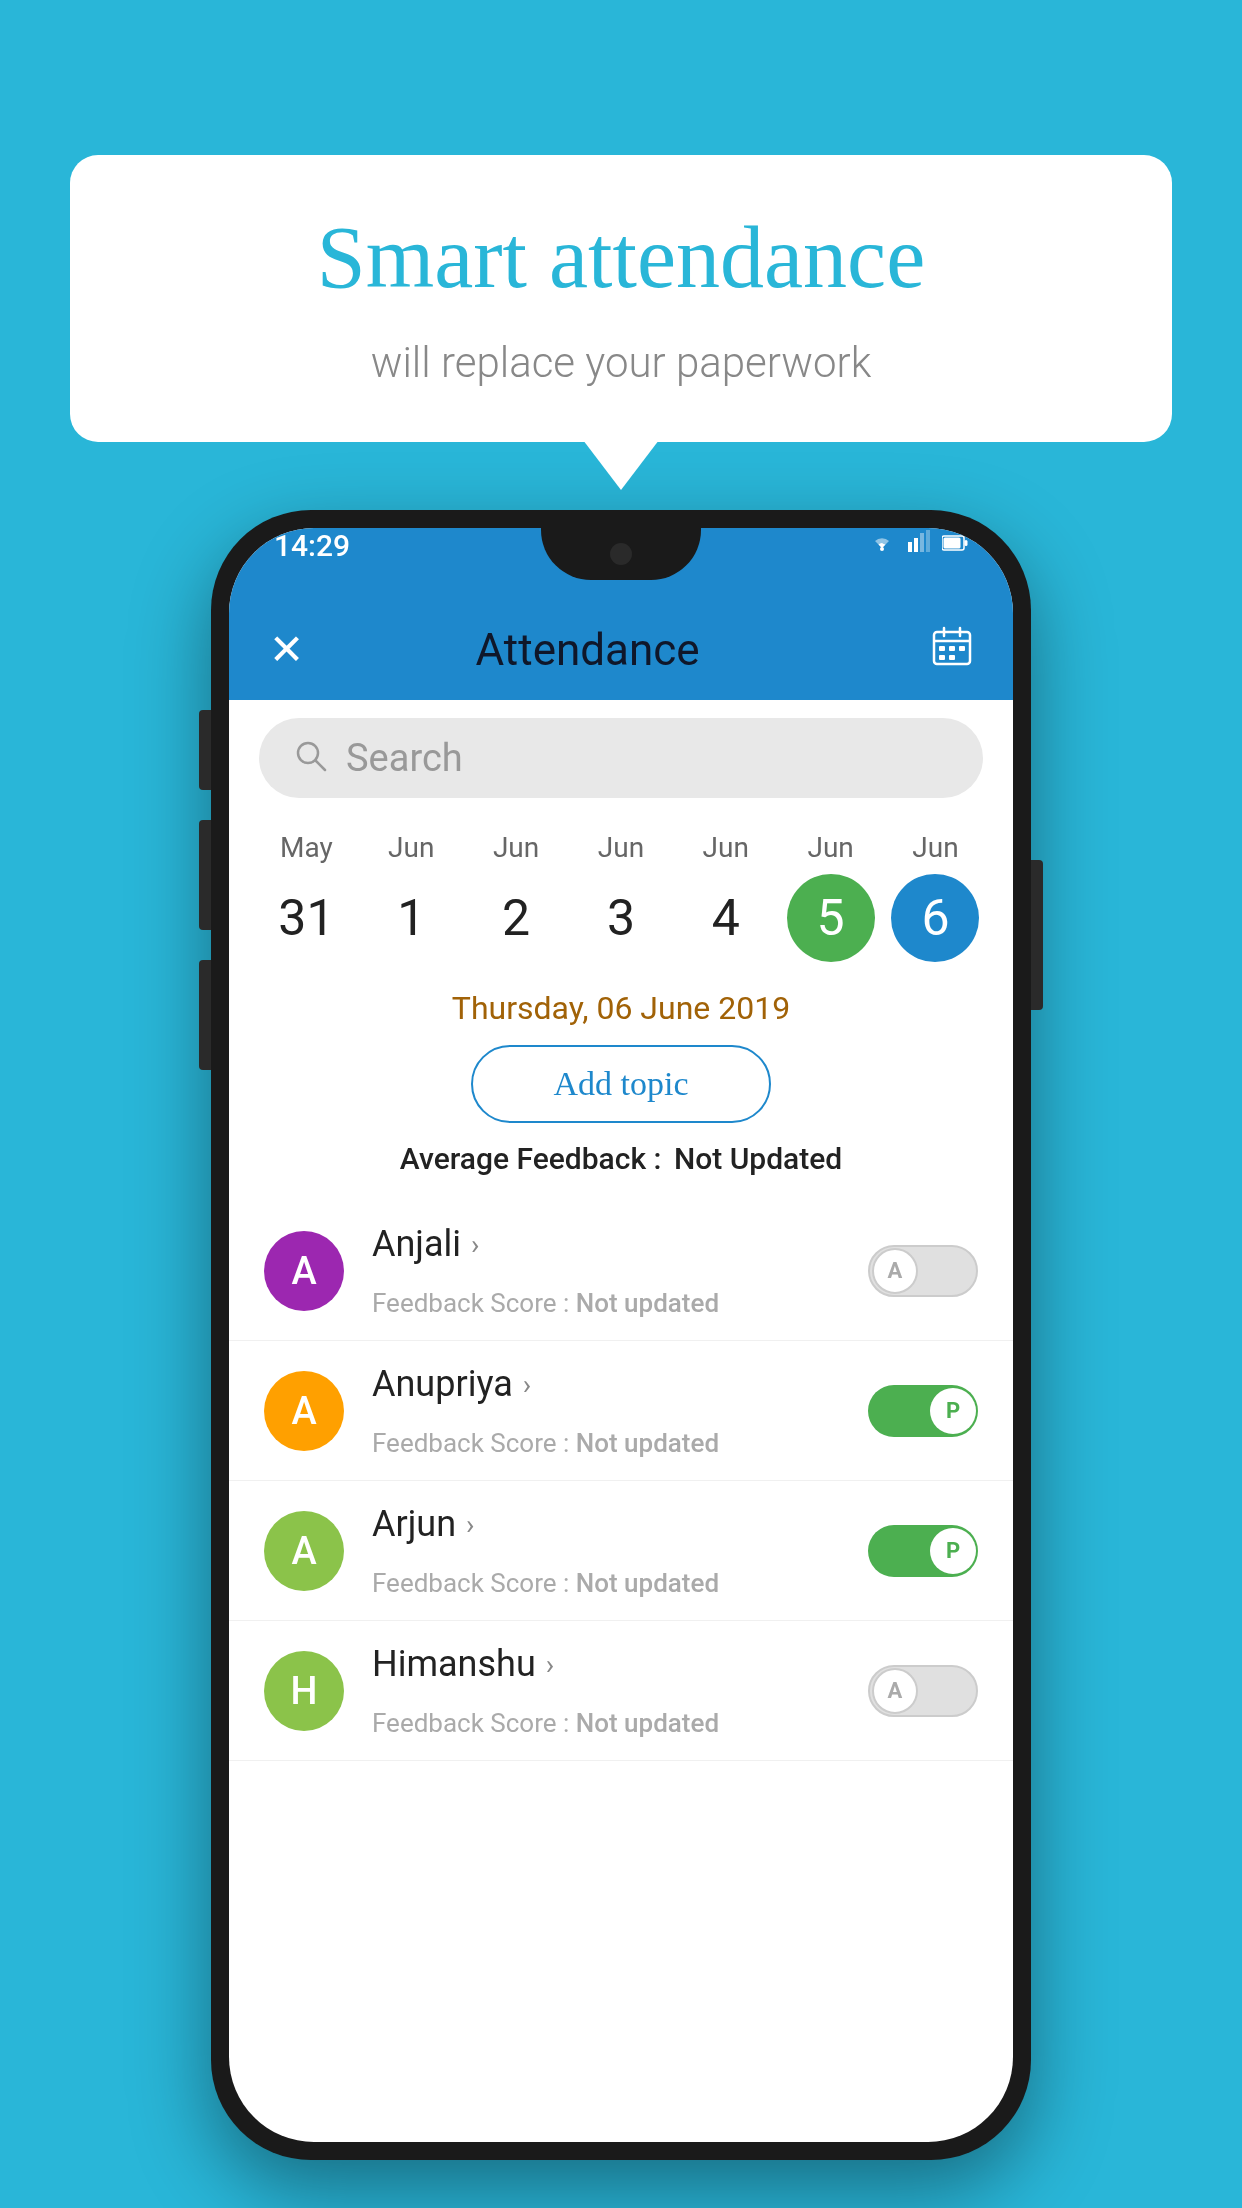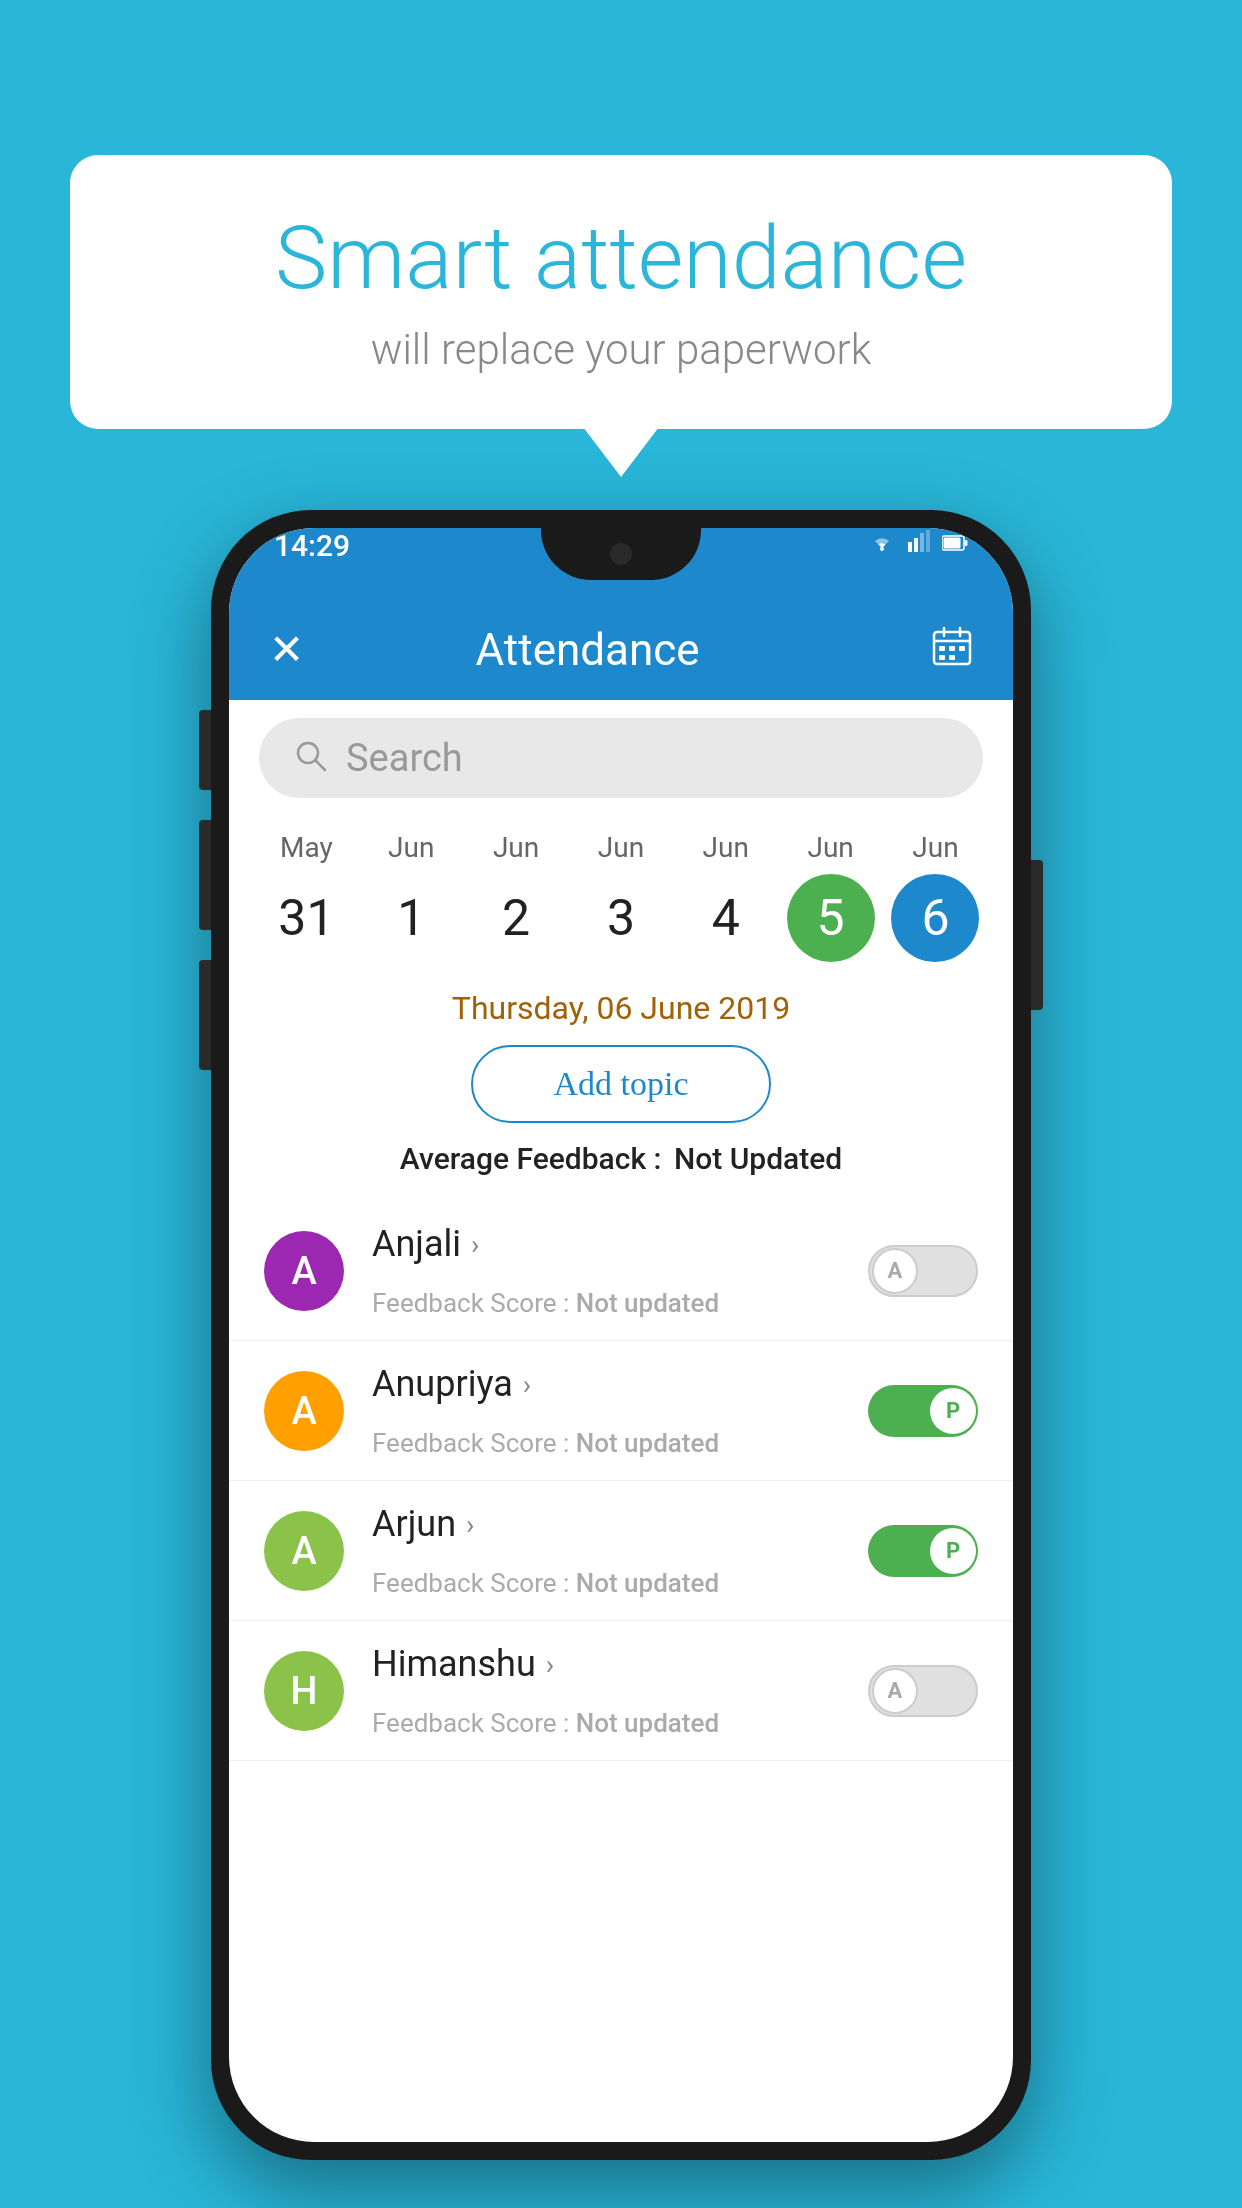--- a/index.html
+++ b/index.html
@@ -41,21 +41,22 @@
       border-left: 38px solid transparent;
       border-right: 38px solid transparent;
       border-top: 50px solid white;
     }
 
     .speech-bubble .title {
       font-size: 88px;
       font-weight: 300;
       color: #29b6d8;
       line-height: 1.1;
-      margin-bottom: 18px;
+      margin-bottom: 31px;
+      font-family: Liberation Serif, serif;
     }
 
     .speech-bubble .subtitle {
       font-size: 42px;
       color: #888;
       font-weight: 300;
     }
 
     
     .phone-container {
@@ -142,21 +143,21 @@
 
     .close-btn {
       color: white;
       font-size: 42px;
       cursor: pointer;
       font-weight: 300;
       line-height: 1;
     }
 
     .header-title {
-      color: #ffffff;
+      color: #0f172a;
       font-size: 44px;
       font-weight: 400;
       flex: 1;
       text-align: center;
       margin-right: 60px;
     }
 
     .calendar-btn {
       color: white;
       font-size: 38px;

